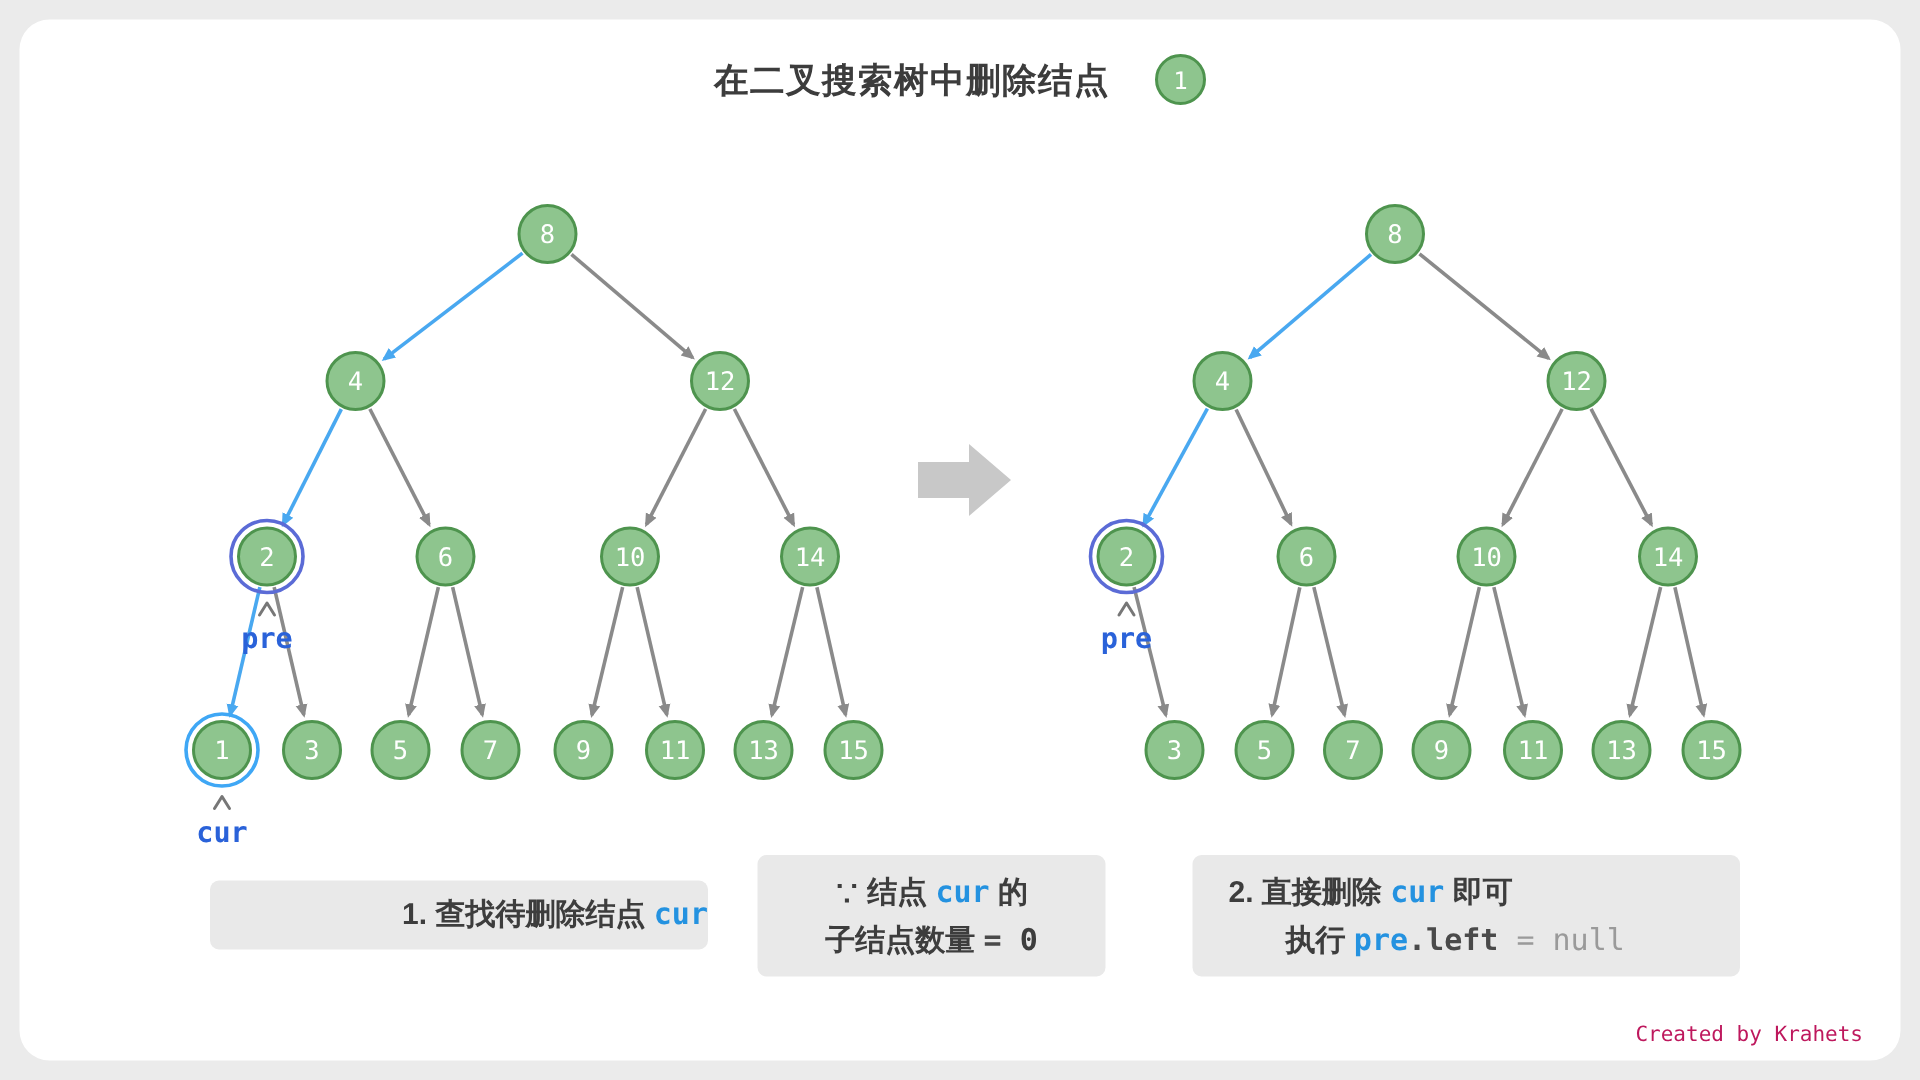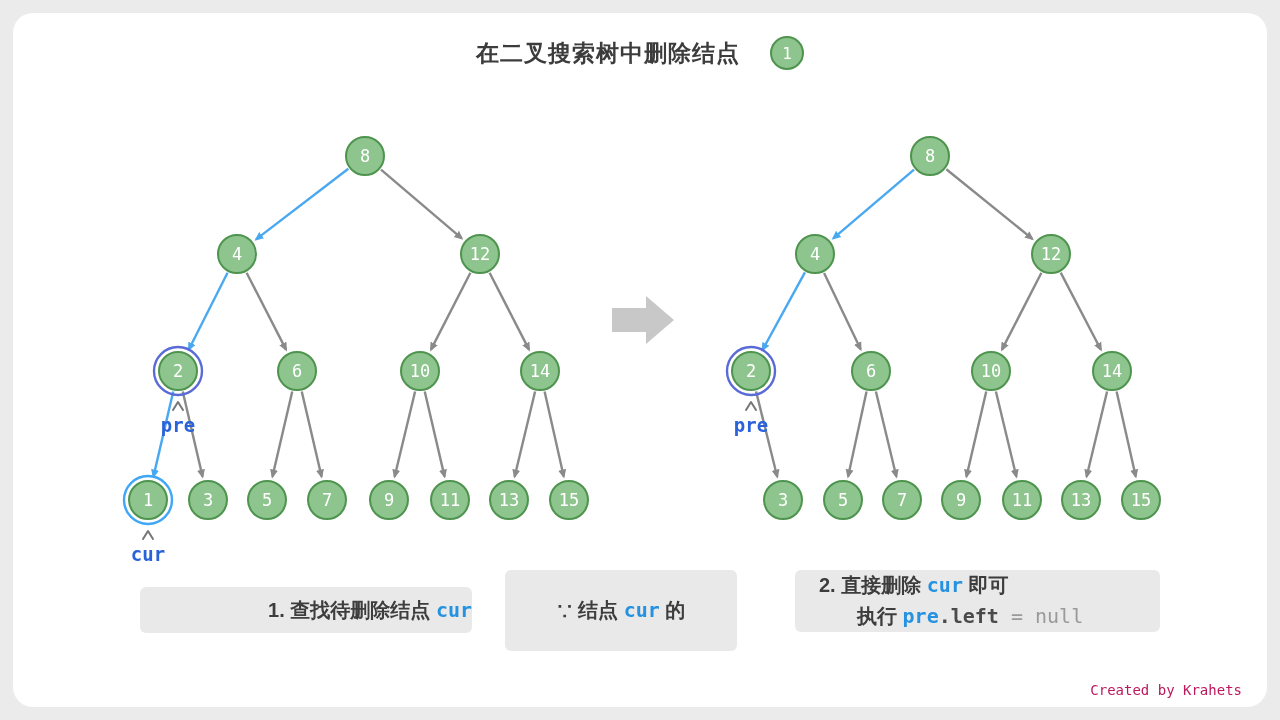--- a/index.html
+++ b/index.html
@@ -33,21 +33,21 @@
     font-family:"DejaVu Sans Mono", monospace; font-size:19px; font-weight:bold; fill:#2a62d9;
   }
   .caption {
     position:absolute; background:#e9e9e9; border-radius:6px;
     display:flex; flex-direction:column; justify-content:center;
     font-size:20px; color:#3d3d3d;
   }
   .cap-line { line-height:31px; white-space:nowrap; }
   #caption-step-1 { left:140px; top:587px; width:332px; height:46px; align-items:flex-end; }
   #caption-because { left:505px; top:570px; width:232px; height:81px; align-items:center; }
-  #caption-step-2 { left:795px; top:570px; width:365px; height:62px; align-items:flex-start; padding-left:24px; }
+  #caption-step-2 { left:795px; top:570px; width:365px; height:81px; align-items:flex-start; padding-left:24px; }
   #caption-step-2 .cap-line:nth-child(2) { padding-left:38px;text-align:right; }
   .seg-text { font-weight:bold; color:#3d3d3d; }
   .seg-code-blue { font-family:"DejaVu Sans Mono", monospace; font-weight:bold; color:#2492e0; }
   .seg-code-dark { font-family:"DejaVu Sans Mono", monospace; font-weight:bold; color:#4a4a4a; }
   .seg-code-bold { font-family:"DejaVu Sans Mono", monospace; font-weight:bold; color:#3d3d3d; }
   .seg-code-gray { font-family:"DejaVu Sans Mono", monospace; font-weight:normal; color:#9a9a9a; }
   .footer {
     position:absolute; right:38px; bottom:22px;
     font-family:"DejaVu Sans Mono", monospace; font-size:14px; color:#be185d;
   }
@@ -170,19 +170,20 @@
       <path d="M 746 410 L 751 402 L 756 410" fill="none" stroke="#777777" stroke-width="2" stroke-linecap="round" stroke-linejoin="round"></path>
       <text x="751" y="432" text-anchor="middle" class="pointer-label">pre</text>
     </g>
   </svg>
 
 <div class="caption" id="caption-step-1">
     <div class="cap-line"><span class="seg-text">1. 查找待删除结点 </span><span class="seg-code-blue">cur</span></div>
   </div>
 <div class="caption" id="caption-because">
     <div class="cap-line"><span class="seg-text">∵ 结点 </span><span class="seg-code-blue">cur</span><span class="seg-text"> 的</span></div>
+    <div class="cap-line"><span class="seg-text">子结点数量 </span><span class="seg-code-dark">= </span><span class="seg-code-bold">0</span></div>
   </div>
 <div class="caption" id="caption-step-2">
     <div class="cap-line"><span class="seg-text">2. 直接删除 </span><span class="seg-code-blue">cur</span><span class="seg-text"> 即可</span></div>
     <div class="cap-line"><span class="seg-text">执行 </span><span class="seg-code-blue">pre</span><span class="seg-code-dark">.left</span><span class="seg-code-gray"> = </span><span class="seg-code-gray">null</span></div>
   </div>
 
 <div class="footer">Created by Krahets</div>
 
 </body></html>

